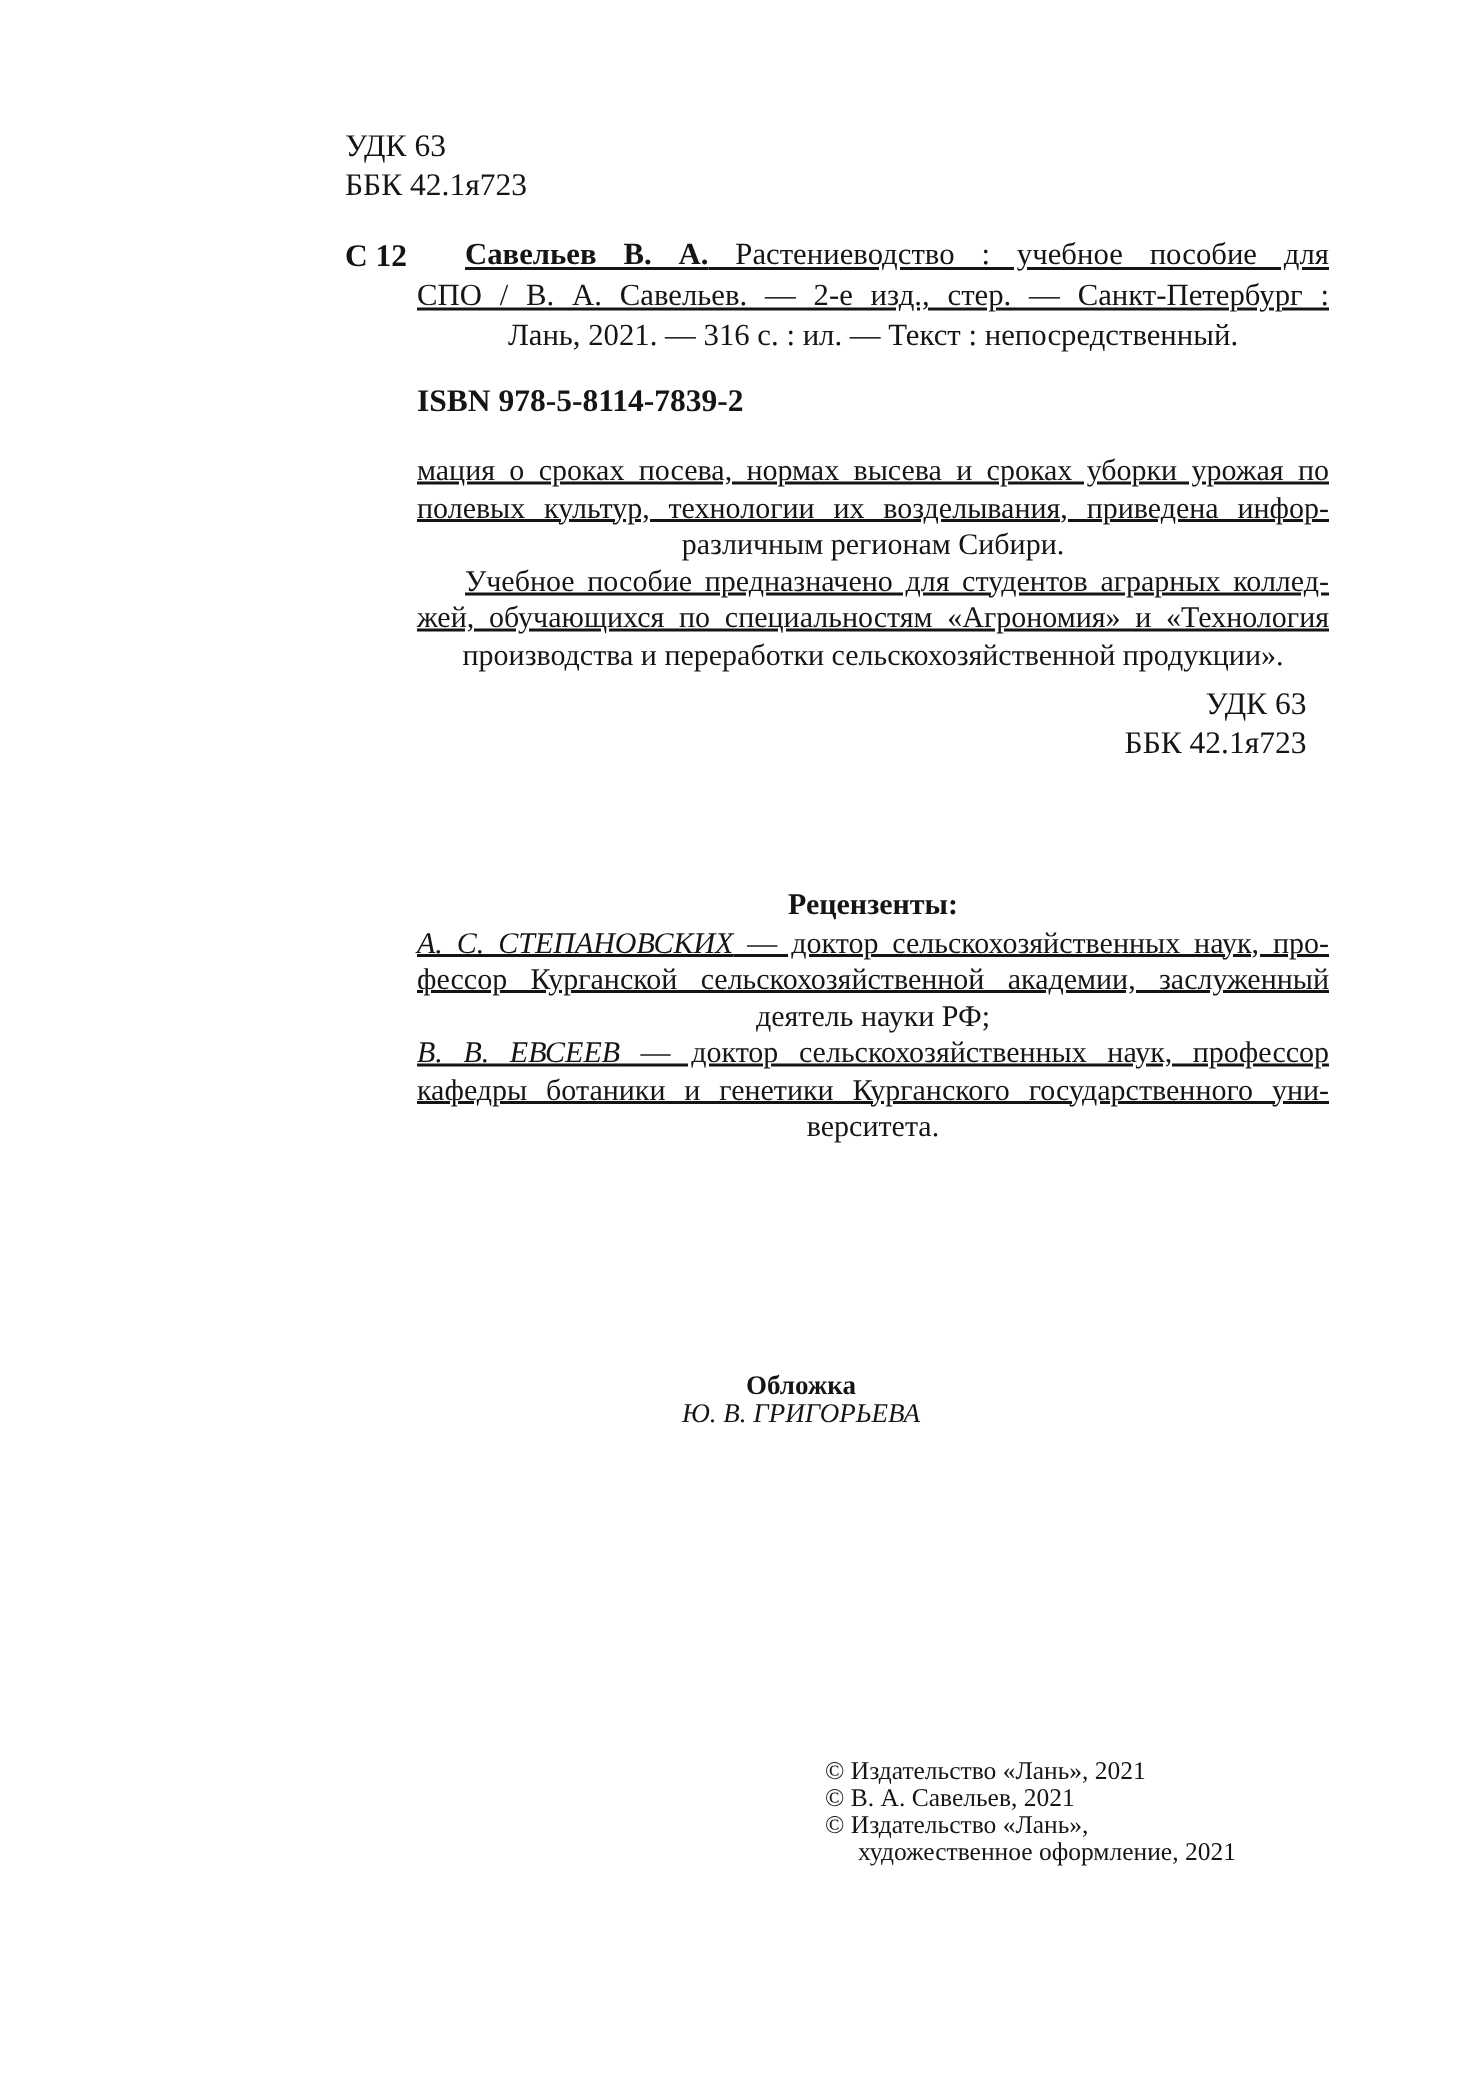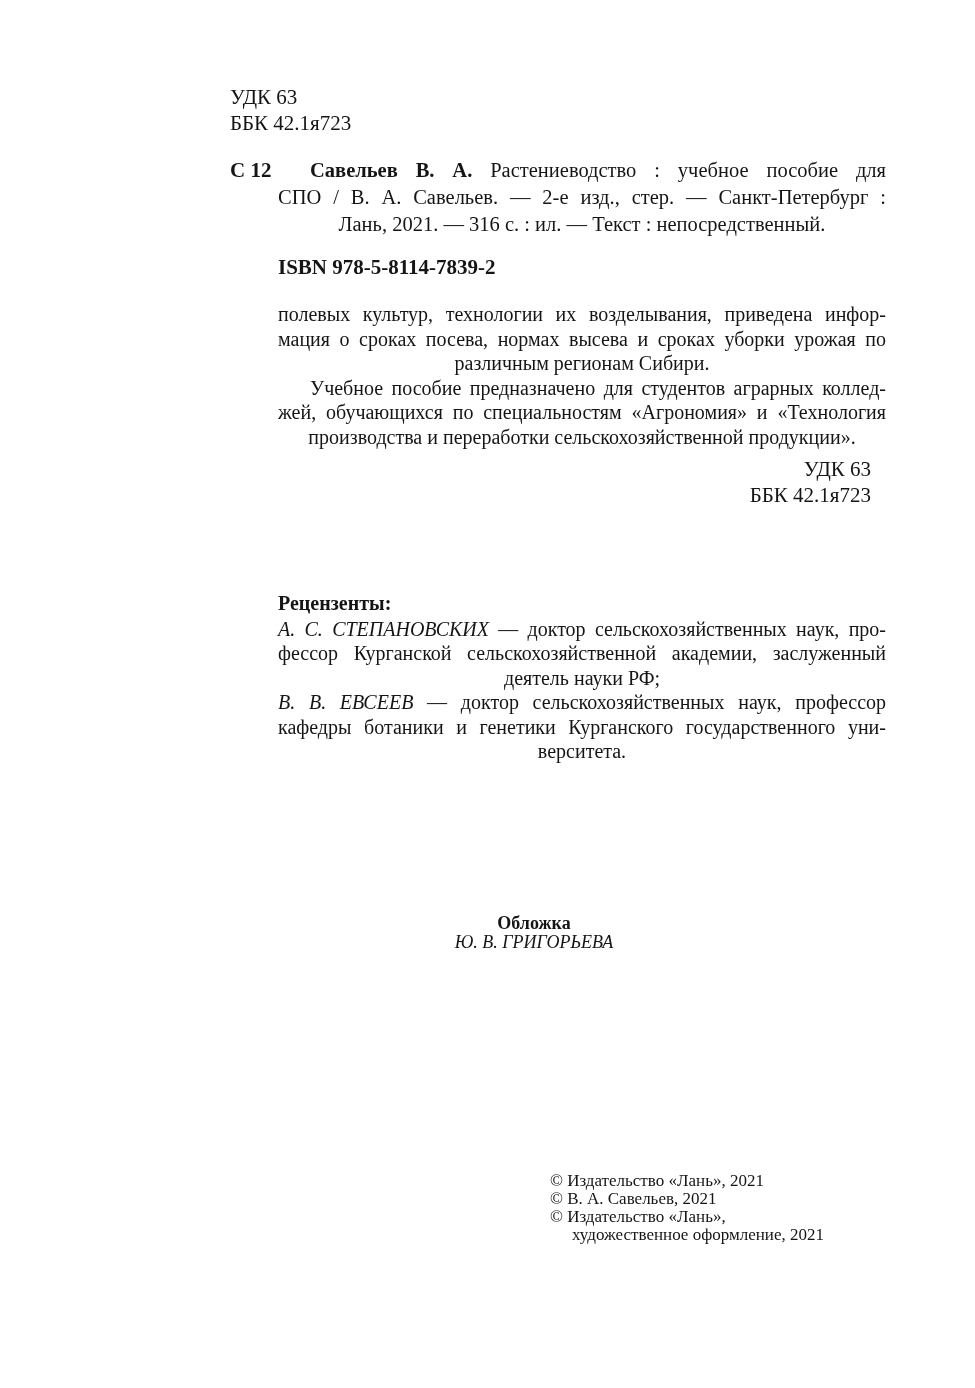--- a/index.html
+++ b/index.html
@@ -58,21 +58,21 @@
     font-size: 21px; line-height: 26px;
     text-align: right;
   }
 
   
   .reviewers {
     left: 278px; top: 591px; width: 608px;
     font-size: 20px; line-height: 24.5px;
   }
   .reviewers .heading {
-    text-align: left; font-weight: bold;
+    text-align: center; font-weight: bold;
     margin-bottom: 1px;
   }
   .name-italic { font-style: italic; }
 
   
   .cover {
     left: 234px; top: 914px; width: 600px;
     text-align: center;
     font-size: 18px; line-height: 19px;
   }
@@ -84,20 +84,21 @@
     left: 550px; top: 1172px;
     font-size: 17px; line-height: 18px;
     white-space: nowrap;
   }
   .copyright .indent { padding-left: 22px; }
 
   
   .j {
     text-align: justify;
     text-align-last: justify;
+    text-decoration: underline;
   }
   .ln { text-align: center; }
 </style>
 </head>
 <body>
 
 <div class="page">
 
   <div class="abs udc-top">
     <div>УДК 63</div>
@@ -108,22 +109,22 @@
 
   <div class="abs record">
     <div class="j first"><span style="font-weight:bold">Савельев В. А.</span><span> Растениеводство : учебное пособие для</span></div>
     <div class="j">СПО / В. А. Савельев. — 2-е изд., стер. — Санкт-Петербург :</div>
     <div class="ln">Лань, 2021. — 316 с. : ил. — Текст : непосредственный.</div>
   </div>
 
   <div class="abs isbn">ISBN 978-5-8114-7839-2</div>
 
   <div class="abs annotation">
+    <div class="j">мация о сроках посева, нормах высева и сроках уборки урожая по</div>
     <div class="j">полевых культур, технологии их возделывания, приведена инфор-</div>
-    <div class="j">мация о сроках посева, нормах высева и сроках уборки урожая по</div>
     <div class="ln">различным регионам Сибири.</div>
     <div class="j first">Учебное пособие предназначено для студентов аграрных коллед-</div>
     <div class="j">жей, обучающихся по специальностям «Агрономия» и «Технология</div>
     <div class="ln">производства и переработки сельскохозяйственной продукции».</div>
   </div>
 
   <div class="abs udc-bottom">
     <div>УДК 63</div>
     <div>ББК 42.1я723</div>
   </div>

